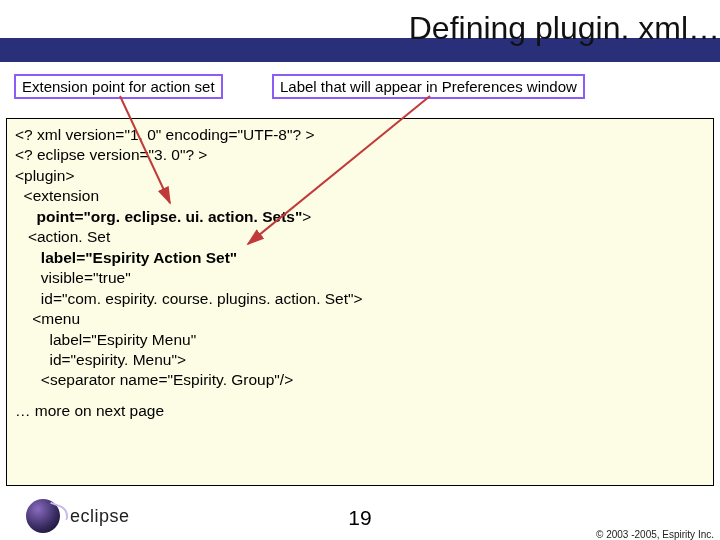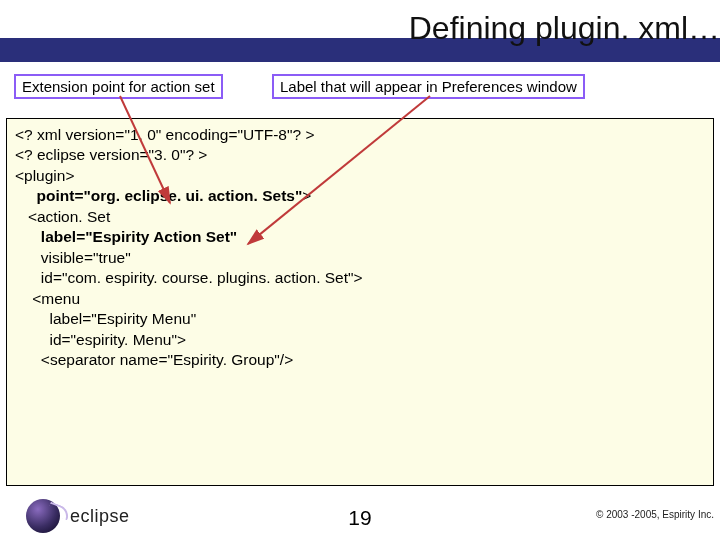--- a/index.html
+++ b/index.html
@@ -112,21 +112,21 @@
     left: 0;
     right: 0;
     bottom: 10px;
     text-align: center;
     font-weight: 400;
     font-size: 21px;
   }
   .copyright {
     position: absolute;
     right: 6px;
-    bottom: 20px;
+    bottom: 0;
     font-size: 10px;
     color: #222;
   }
   svg.arrows {
     position: absolute;
     left: 0;
     top: 0;
     width: 720px;
     height: 540px;
     pointer-events: none;
@@ -143,30 +143,32 @@
 
 <div class="callouts">
   <div class="callout-box callout-left">Extension point for action set</div>
   <div class="callout-box callout-right">Label that will appear in Preferences window</div>
 </div>
 
 <div class="code-box">
   <div>&lt;? xml version="1. 0" encoding="UTF-8"? &gt;</div>
   <div>&lt;? eclipse version="3. 0"? &gt;</div>
   <div>&lt;plugin&gt;</div>
+  <div>  &lt;extension</div>
   <div><span class="bold">     point="org. eclipse. ui. action. Sets"</span><span>&gt;</span></div>
   <div>   &lt;action. Set</div>
   <div><span>      </span><span class="bold">label="Espirity Action Set"</span></div>
   <div>      visible="true"</div>
   <div>      id="com. espirity. course. plugins. action. Set"&gt;</div>
   <div>    &lt;menu</div>
   <div>        label="Espirity Menu"</div>
   <div>        id="espirity. Menu"&gt;</div>
   <div>      &lt;separator name="Espirity. Group"/&gt;</div>
   <div style="height:10px"></div>
+  <div>… more on next page</div>
 </div>
 
 <svg class="arrows">
   <defs>
     <marker id="ah" markerWidth="10" markerHeight="10" refX="8" refY="3" orient="auto">
       <path d="M0,0 L9,3 L0,6 Z" fill="#c03a3a"></path>
     </marker>
   </defs>
   <line x1="120" y1="96" x2="170" y2="203" stroke="#c03a3a" stroke-width="2" marker-end="url(#ah)"></line>
   <line x1="430" y1="96" x2="248" y2="244" stroke="#c03a3a" stroke-width="2" marker-end="url(#ah)"></line>

